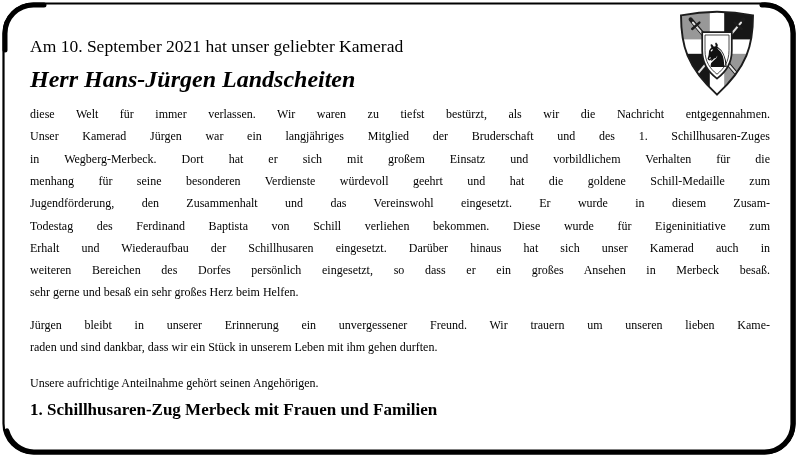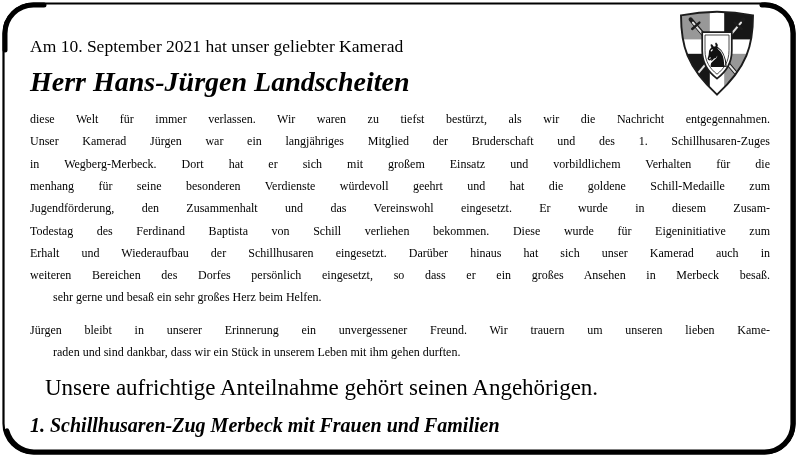--- a/index.html
+++ b/index.html
@@ -23,51 +23,48 @@
     left: 30px;
     right: 30px;
     top: 12px;
     padding-top: 23px;
   }
   .intro {
     font-size: 17.5px;
     line-height: 1.32;
   }
   .deceased {
-    font-size: 28px;
+    font-size: 24px;
     font-weight: bold;
     font-style: italic;
     margin-top: 6px;
     line-height: 1.25;
   }
   .para { margin-top: 9px; }
   .para-1 { margin-top: 9px; }
   .para-2 { margin-top: 10px; }
   .jline {
     font-size: 12px;
     line-height: 22.3px;
     text-align: justify;
     text-align-last: justify;
     white-space: normal;
   }
   .jline.last {
     text-align-last: left;
-    margin-left: 23px;
   }
   .condolence {
     margin-top: 14px;
-    font-size: 23px;
+    font-size: 12px;
     line-height: 22.3px;
-    margin-left: 15px;
   }
   .signature {
-    margin-top: 14px;
-    font-size: 20px;
+    margin-top: 4px;
+    font-size: 17px;
     font-weight: bold;
-    font-style: italic;
     line-height: 22.3px;
   }
   .crest {
     position: absolute;
     left: 677px;
     top: 9px;
     width: 80px;
     height: 88px;
   }
 </style>

